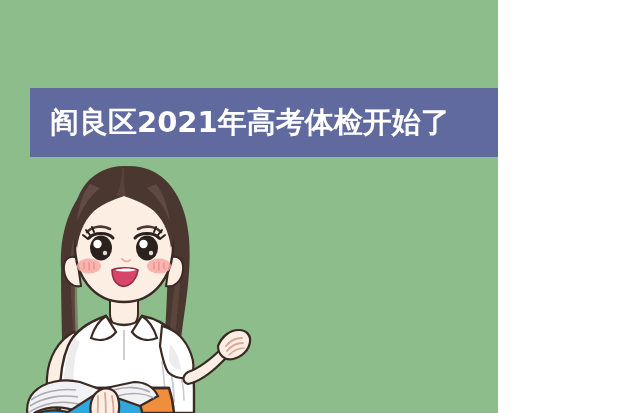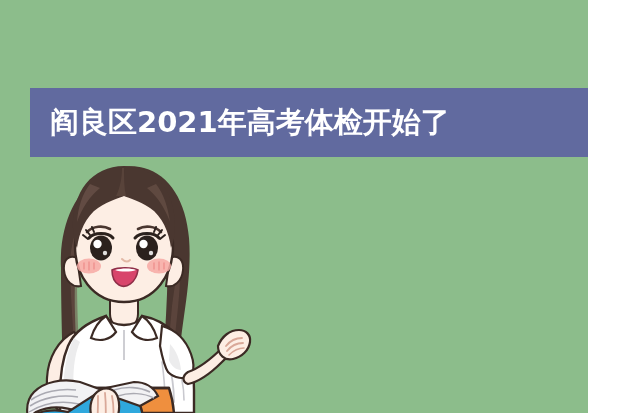--- a/index.html
+++ b/index.html
@@ -5,21 +5,21 @@
   html, body {
     margin: 0;
     padding: 0;
     background: #ffffff;
   }
   body {
     font-family: "Liberation Sans", "DejaVu Sans", sans-serif;
   }
   #stage {
     position: relative;
-    width: 588px;
+    width: 498px;
     height: 413px;
     overflow: hidden;
     background: #8cbd8b;
   }
   #banner {
     position: absolute;
     left: 30px;
     top: 88px;
     width: 560px;
     height: 69px;

